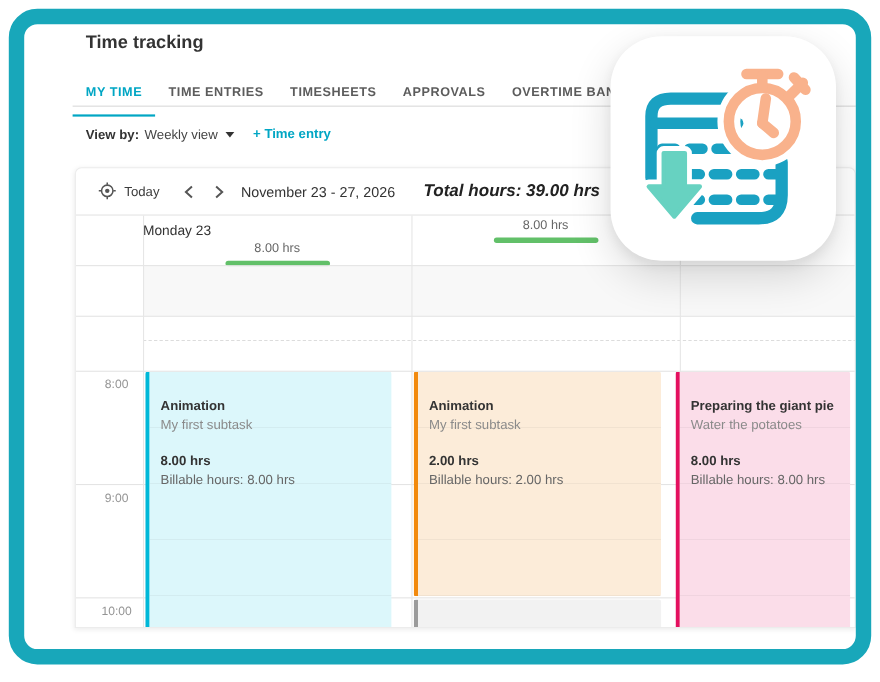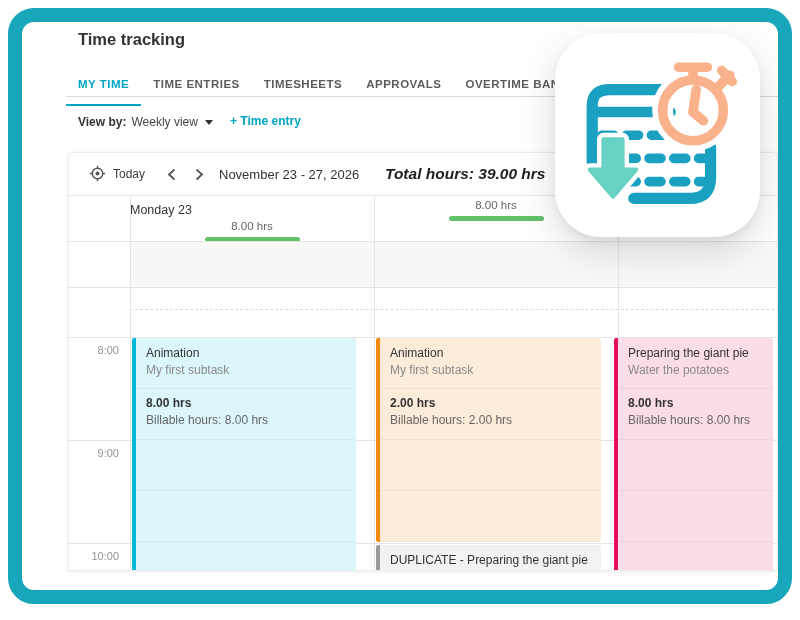--- a/index.html
+++ b/index.html
@@ -43,26 +43,26 @@
   .day-head { position:absolute; top:43px; height:46px; }
   .day-label { font-size:12.5px; color:#333; margin-top:7px; }
   .day-hours { font-size:11.5px; color:#666; text-align:center; margin-top:3px; }
   .day-bar { width:95px; height:5px; border-radius:3px; background:var(--green,#62c069); margin:5px auto 0; }
 
   .hline { position:absolute; left:0; width:710px; height:1px; background:#e4e4e4; }
   .hline.dashed { left:61px; width:649px; background:none; border-top:1px dashed #dcdcdc; }
   .vline { position:absolute; top:43px; width:1px; height:376px; background:#e6e6e6; }
   .gray-band { position:absolute; left:61px; top:89px; width:649px; height:45px; background:#f8f8f8; }
 
-  .time-label { position:absolute; left:0; width:50px; text-align:right; font-size:11px; color:#949494; }
+  .time-label { position:absolute; left:12px; width:50px; text-align:center; font-size:11px; color:#949494; }
 
   .event { position:absolute; border-left:4px solid; border-radius:2px; padding:7px 10px; overflow:hidden;
            cursor:pointer;
            background-image:repeating-linear-gradient(to bottom, transparent 0 50px, rgba(0,0,0,.045) 50px 51px); }
-  .ev-title { font-size:12px; font-weight:400; color:#333; line-height:17px; white-space:nowrap; }
+  .ev-title { font-size:12px; font-weight:700; color:#333; line-height:17px; white-space:nowrap;margin-top:16px; }
   .ev-sub   { font-size:12px; color:#8a8a8a; line-height:17px; white-space:nowrap; }
   .ev-hours { font-size:12px; font-weight:700; color:#333; line-height:17px; margin-top:16px; }
   .ev-bill  { font-size:12px; color:#666; line-height:17px; white-space:nowrap; }
   .ev-cyan   { background-color:var(--cyan_bg,#dcf7fb);  border-color:var(--cyan_border,#00b8d8); }
   .ev-orange { background-color:var(--orange_bg,#fcecd9);border-color:var(--orange_border,#f28a0e); }
   .ev-pink   { background-color:var(--pink_bg,#fbdde9);  border-color:var(--pink_border,#e4105f); }
   .ev-gray   { background-color:var(--gray_bg,#f2f2f2);  border-color:var(--gray_border,#9b9b9b);
                background-image:none; }
 
   

